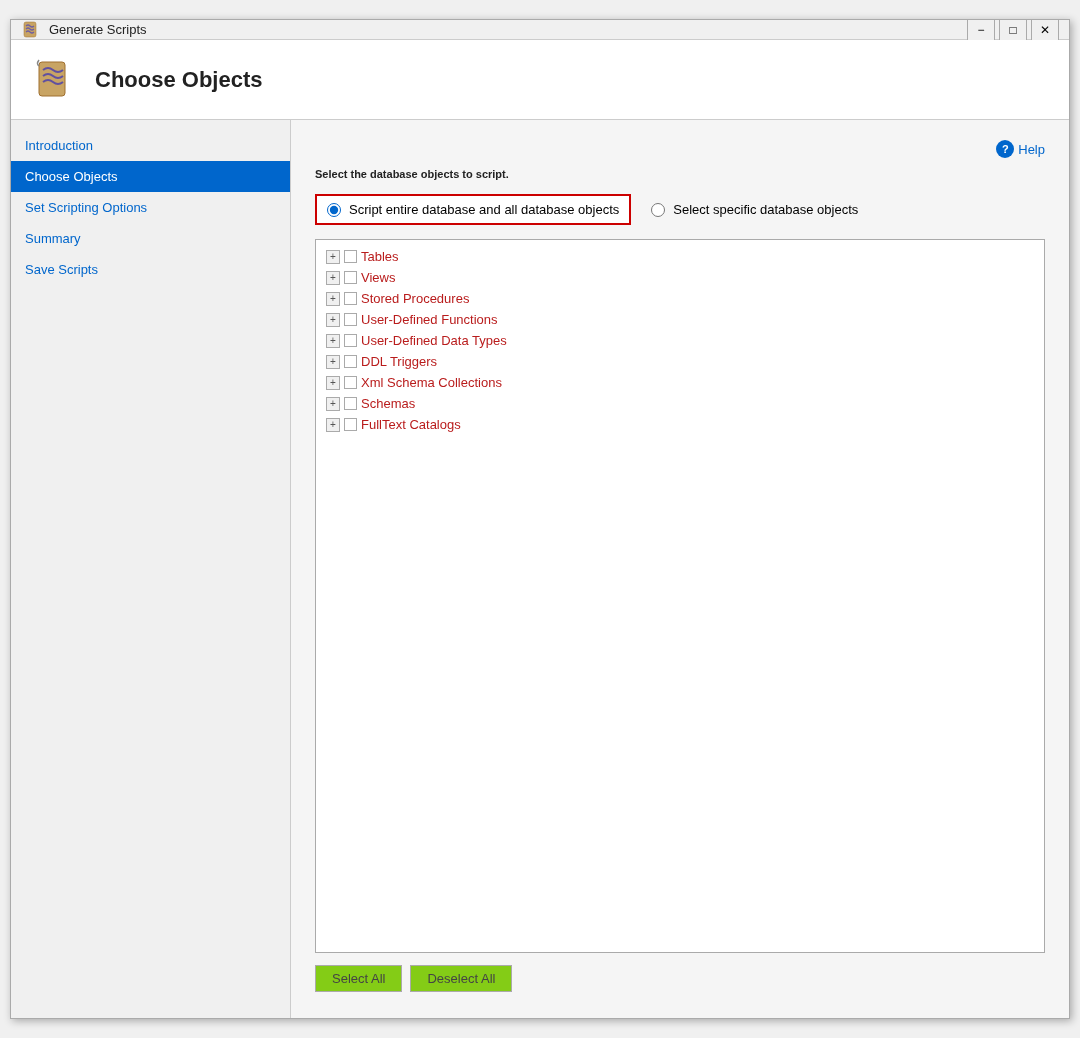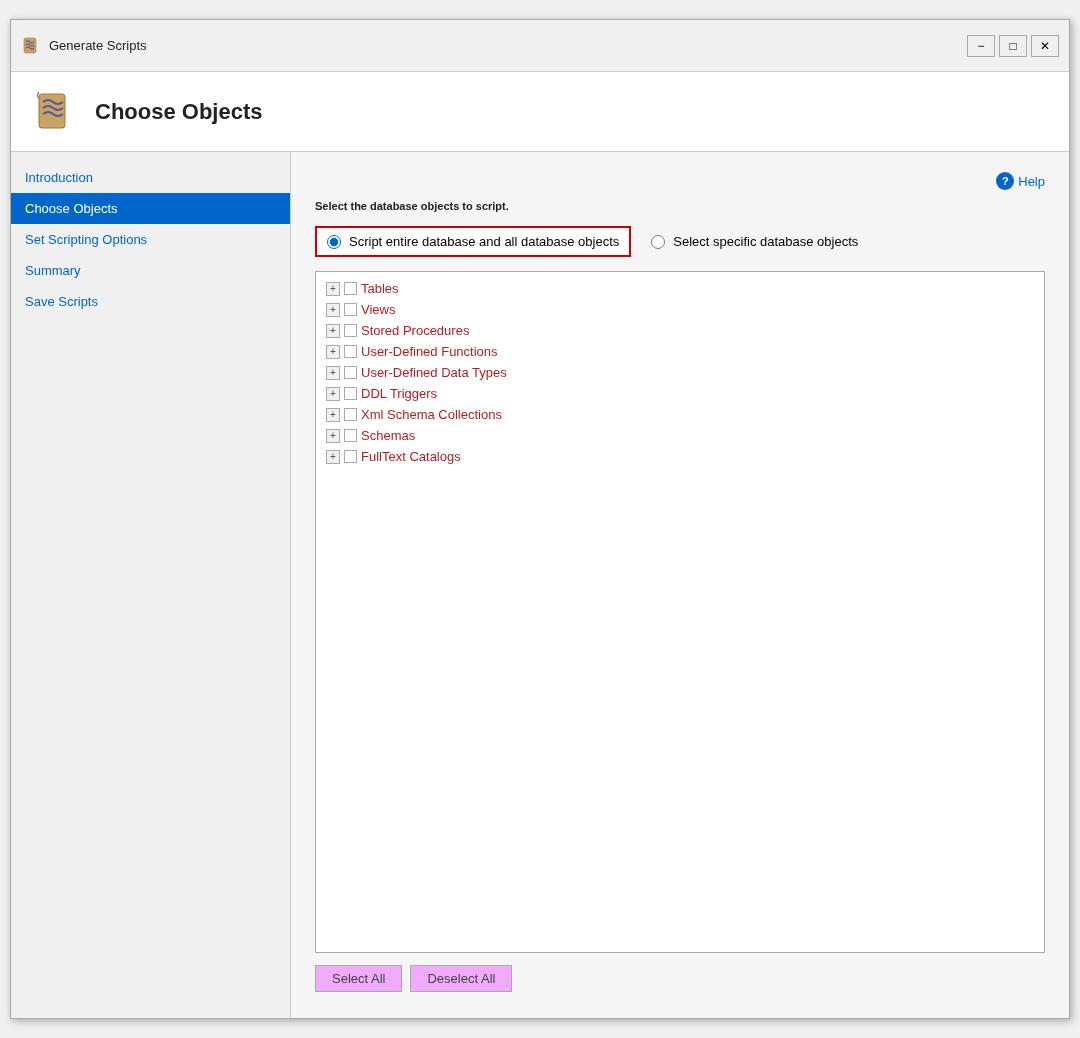--- a/index.html
+++ b/index.html
@@ -23,21 +23,21 @@
       display: flex;
       flex-direction: column;
     }
     .title-bar {
       background: #f0f0f0;
       border-bottom: 1px solid #ccc;
       padding: 6px 10px;
       display: flex;
       align-items: center;
       justify-content: space-between;
-      height: 52px;
+      height: 20px;
       flex-shrink: 0;
     }
     .title-bar-left {
       display: flex;
       align-items: center;
       gap: 8px;
     }
     .title-icon {
       width: 20px;
       height: 20px;
@@ -209,21 +209,21 @@
     .tree-label { color: #b91c1c; }
 
     .button-row {
       display: flex;
       gap: 8px;
       margin-bottom: 6px;
     }
     .btn {
       padding: 5px 16px;
       border: 1px solid #aaa;
-      background: #f0abfc;
+      background: #84cc16;
       cursor: pointer;
       font-size: 13px;
       color: #444;
     }
     .btn:disabled { color: #aaa; cursor: default; }
 
     .footer {
       border-top: 1px solid #ccc;
       background: #f0f0f0;
       padding: 10px 20px;

